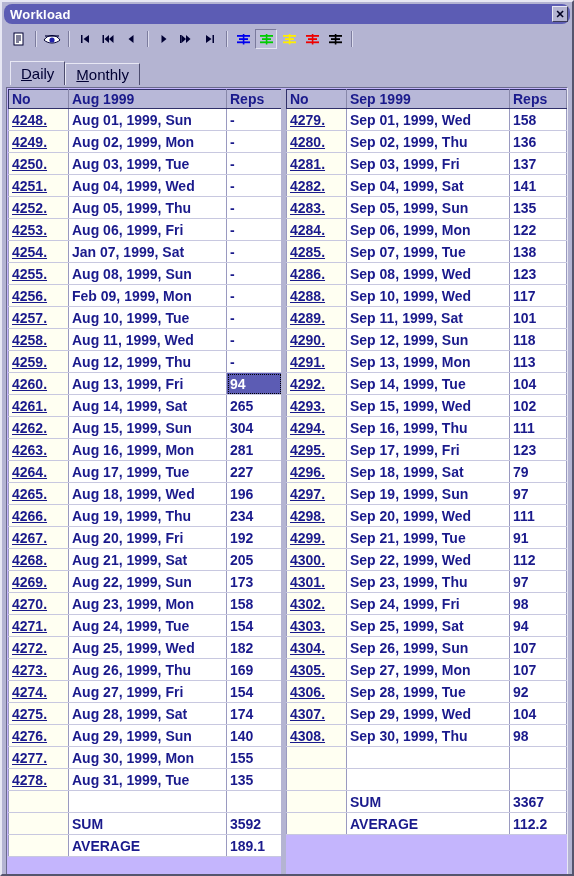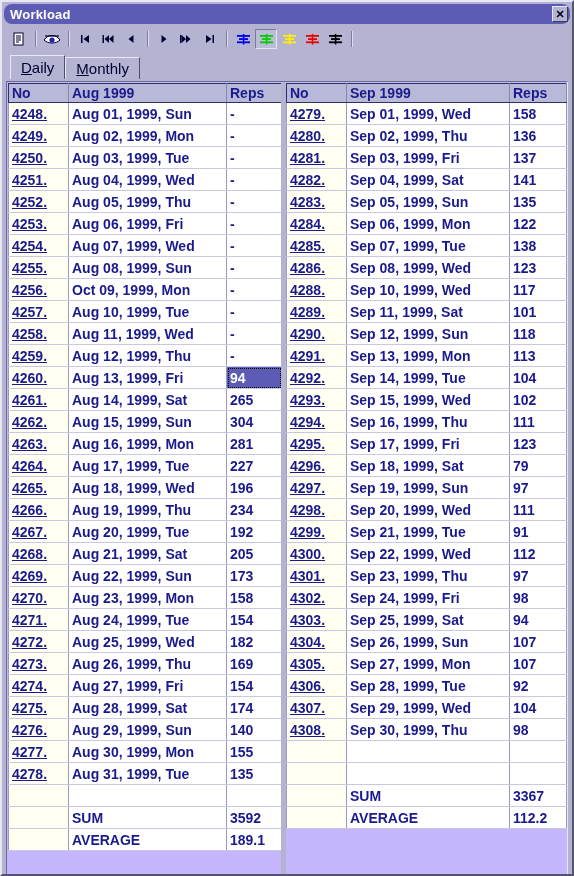--- a/index.html
+++ b/index.html
@@ -90,21 +90,21 @@
   .tb-sep {
     width: 1px;
     height: 16px;
     margin: 0 4px;
     background: #7c7c9e;
     border-right: 1px solid #dcdcee;
   }
   svg { display: block; }
   
   .tab-strip {
-    margin: 4px 0 0 8px;
+    margin: 10px 0 0 8px;
     height: 24px;
     display: flex;
     align-items: flex-end;
     position: relative;
   }
   .tab {
     height: 22px;
     padding: 0 10px;
     display: flex;
     align-items: center;
@@ -369,31 +369,31 @@
               <td class="c-date">Aug 05, 1999, Thu</td>
               <td class="c-reps">-</td>
             </tr>
             <tr>
               <td class="c-no">4253.</td>
               <td class="c-date">Aug 06, 1999, Fri</td>
               <td class="c-reps">-</td>
             </tr>
             <tr>
               <td class="c-no">4254.</td>
-              <td class="c-date">Aug 07, 1999, Wed</td>
+              <td class="c-date">Jan 07, 1999, Sat</td>
               <td class="c-reps">-</td>
             </tr>
             <tr>
               <td class="c-no">4255.</td>
               <td class="c-date">Aug 08, 1999, Sun</td>
               <td class="c-reps">-</td>
             </tr>
             <tr>
               <td class="c-no">4256.</td>
-              <td class="c-date">Oct 09, 1999, Mon</td>
+              <td class="c-date">Feb 09, 1999, Mon</td>
               <td class="c-reps">-</td>
             </tr>
             <tr>
               <td class="c-no">4257.</td>
               <td class="c-date">Aug 10, 1999, Tue</td>
               <td class="c-reps">-</td>
             </tr>
             <tr>
               <td class="c-no">4258.</td>
               <td class="c-date">Aug 11, 1999, Wed</td>
@@ -434,21 +434,21 @@
               <td class="c-date">Aug 18, 1999, Wed</td>
               <td class="c-reps">196</td>
             </tr>
             <tr>
               <td class="c-no">4266.</td>
               <td class="c-date">Aug 19, 1999, Thu</td>
               <td class="c-reps">234</td>
             </tr>
             <tr>
               <td class="c-no">4267.</td>
-              <td class="c-date">Aug 20, 1999, Tue</td>
+              <td class="c-date">Aug 20, 1999, Fri</td>
               <td class="c-reps">192</td>
             </tr>
             <tr>
               <td class="c-no">4268.</td>
               <td class="c-date">Aug 21, 1999, Sat</td>
               <td class="c-reps">205</td>
             </tr>
             <tr>
               <td class="c-no">4269.</td>
               <td class="c-date">Aug 22, 1999, Sun</td>

